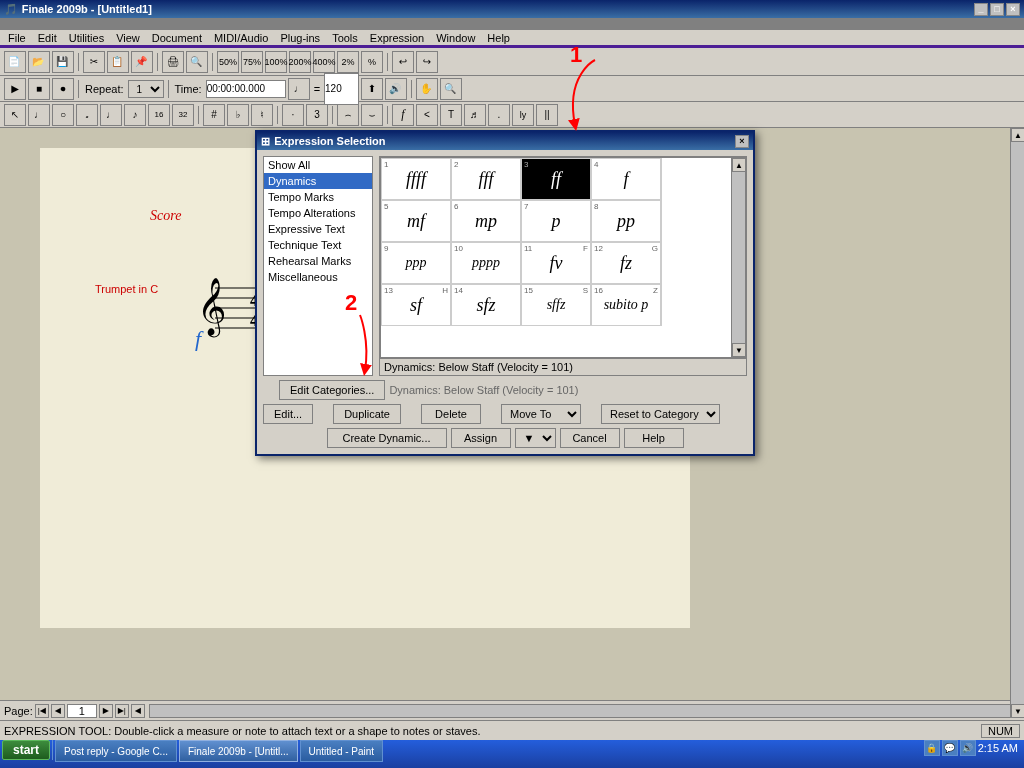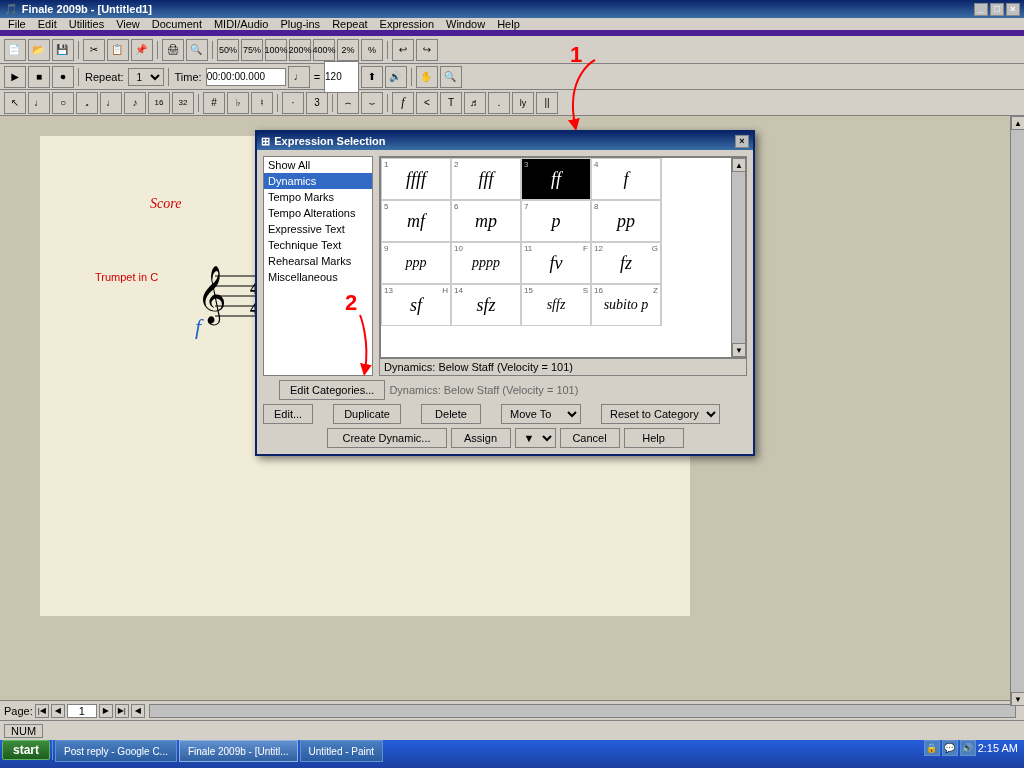--- a/index.html
+++ b/index.html
@@ -37,22 +37,23 @@
       display: flex; align-items: center; justify-content: center;
     }
 
     
     #menu-bar {
       background: #d4d0c8;
       height: 18px;
       display: flex;
       align-items: center;
       padding: 0 2px;
-      border-bottom: 6px solid #4c1d95;
-      font-size: 11px;
+      border-bottom: 3px solid #4c1d95;
+      font-size: 11px;
+      margin-top: 12px;
     }
     .menu-item {
       padding: 1px 6px;
       cursor: pointer;
     }
 
     
     .toolbar {
       background: #d4d0c8;
       height: 28px;
@@ -458,21 +459,21 @@
 </div>
 
 <div id="menu-bar">
   <span class="menu-item">File</span>
   <span class="menu-item">Edit</span>
   <span class="menu-item">Utilities</span>
   <span class="menu-item">View</span>
   <span class="menu-item">Document</span>
   <span class="menu-item">MIDI/Audio</span>
   <span class="menu-item">Plug-ins</span>
-  <span class="menu-item">Repeat</span>
+  <span class="menu-item">Tools</span>
   <span class="menu-item">Expression</span>
   <span class="menu-item">Window</span>
   <span class="menu-item">Help</span>
 </div>
 
 <div class="toolbar">
   <div class="tb-btn">📄</div>
   <div class="tb-btn">📂</div>
   <div class="tb-btn">💾</div>
   <div class="tb-sep"></div>
@@ -765,20 +766,21 @@
     <input type="text" id="page-input" value="1" style="width: 30px; border: 1px solid rgb(128, 128, 128); font-size: 11px; text-align: center;">
     <div class="nav-btn">▶</div>
     <div class="nav-btn">▶|</div>
     <div class="nav-btn">◀</div>
   </div>
 
   <div style="flex:1; height:14px; background:#c0c0c0; border:1px solid #808080; margin:0 4px;"></div>
 </div>
 
 <div id="status-bar" style="position:fixed; bottom:28px; left:0; right:0; height:20px; background:#d4d0c8; border-top:1px solid #808080; display:flex; align-items:center; padding:0 4px; font-size:11px; justify-content:space-between;">
+  <span>EXPRESSION TOOL: Double-click a measure or note to attach text or a shape to notes or staves.</span>
   <span style="background:#d4d0c8; border:1px solid #808080; padding:0 6px;">NUM</span>
 </div>
 
 <div id="taskbar" style="position:fixed; bottom:0; left:0; right:0; height:28px; background:linear-gradient(to bottom, #245edc, #1a3fa0); display:flex; align-items:flex-start; padding:0 2px; gap:2px;">
   <div class="taskbar-start">start</div>
   <div style="width:1px; height:20px; background:#6090d0;"></div>
   <div class="taskbar-btn">Post reply - Google C...</div>
   <div class="taskbar-btn active">Finale 2009b - [Untitl...</div>
   <div class="taskbar-btn">Untitled - Paint</div>
   <div class="taskbar-icons">

